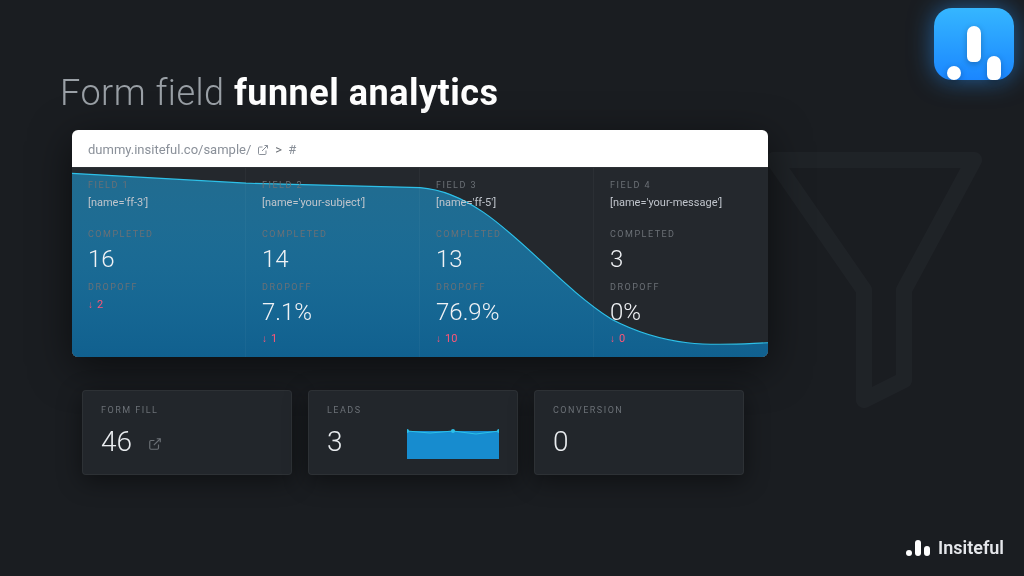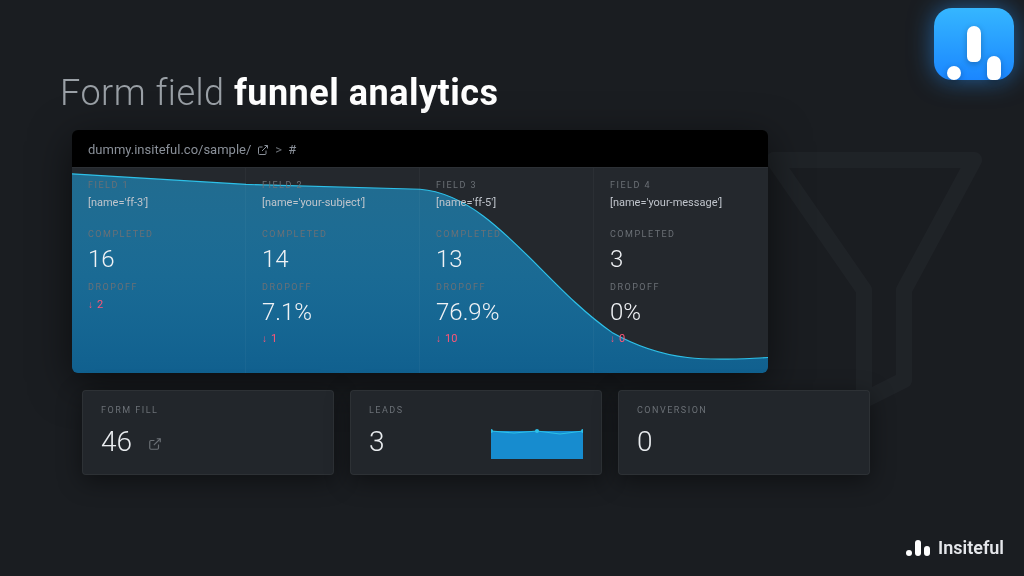--- a/index.html
+++ b/index.html
@@ -48,21 +48,21 @@
     right: 40px; top: 150px;
     width: 220px; height: 260px;
     opacity: 0.18;
   }
 
   
   .card {
     position: absolute;
     left: 72px; top: 130px;
     width: 696px;
-    background: #000000;
+    background: #ffffff;
     border-radius: 6px;
     box-shadow: 0 10px 40px rgba(0,0,0,0.55);
     overflow: hidden;
   }
 
   .breadcrumb {
     display: flex; align-items: center; gap: 6px;
     padding: 12px 16px 10px;
     font-size: 13px;
     color: #8a9099;
@@ -75,21 +75,21 @@
     display: grid;
     grid-template-columns: repeat(4, 1fr);
     background: #24282d;
     border-top: 1px solid rgba(255,255,255,0.04);
   }
   .funnel-svg {
     position: absolute; inset: 0; width: 100%; height: 100%;
     pointer-events: none;
   }
   .col {
-    padding: 12px 16px 28px;
+    padding: 12px 16px 12px;
     border-right: 1px solid rgba(255,255,255,0.035);
     position: relative;
     z-index: 1;
   }
   .col:last-child { border-right: none; }
 
   .lbl {
     font-size: 9px;
     letter-spacing: 1.5px;
     color: #6b7076;
@@ -121,21 +121,21 @@
   }
   .drop .arrow { font-size: 10px; }
 
   
   .summary {
     position: absolute;
     left: 82px; top: 390px;
     display: flex; gap: 16px;
   }
   .stat {
-    width: 252px;
+    width: 210px;
     background: #22262b;
     border: 1px solid rgba(255,255,255,0.05);
     border-radius: 4px;
     padding: 14px 18px 16px;
     box-shadow: 0 6px 24px rgba(0,0,0,0.45);
     position: relative;
   }
   .stat .lbl { margin-bottom: 10px; }
   .stat .val {
     font-size: 28px; font-weight: 300; color: #e9ecef;

